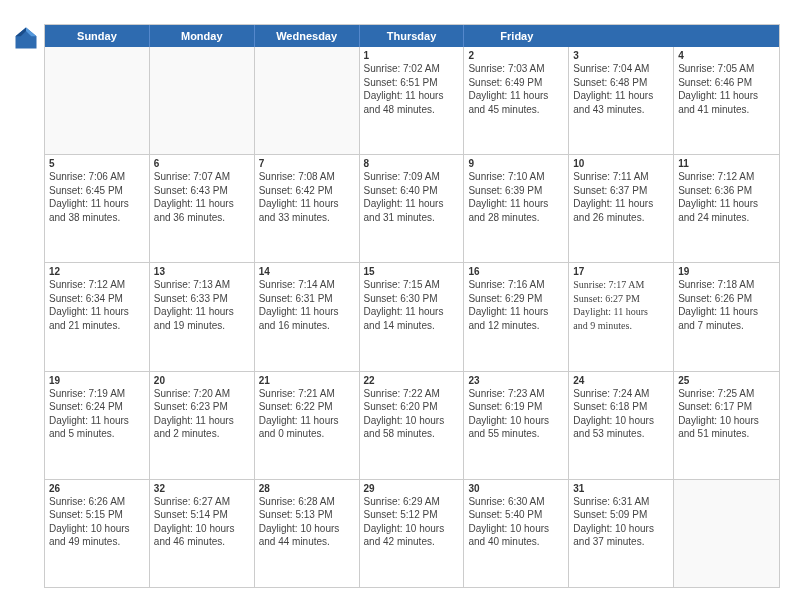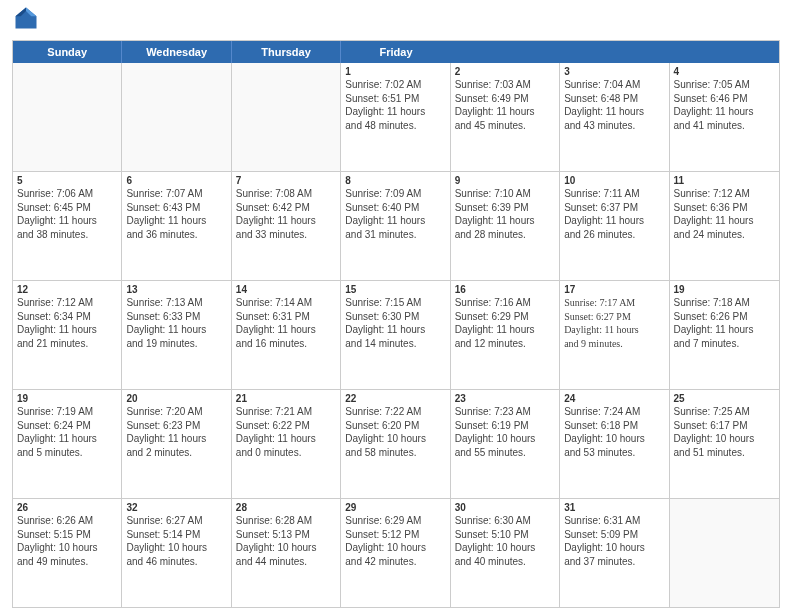--- a/index.html
+++ b/index.html
@@ -6,23 +6,23 @@
     body {
       width: 792px;
       height: 612px;
       font-family: Arial, sans-serif;
       background: #fff;
       overflow: hidden;
     }
     .page {
       width: 792px;
       height: 612px;
-      padding: 4px 12px;
-      display: flex;
-      flex-direction: column;
+      padding: 24px 12px;
+      display: flex;
+      flex-direction: row;
     }
     .header {
       display: flex;
       justify-content: space-between;
       align-items: flex-start;
       margin-bottom: 8px;
     }
     .logo {
       display: flex;
       align-items: center;
@@ -133,20 +133,21 @@
     </div>
     <div class="title-block">
       <div class="month-title"></div>
       <div class="location"></div>
     </div>
   </div>
 
   <div class="calendar">
     <div class="day-headers">
     <div class="day-header">Sunday</div>
+        <div class="day-header">Monday</div>
         <div class="day-header">Wednesday</div>
         <div class="day-header">Thursday</div>
         <div class="day-header">Friday</div>
       </div>
     <div class="calendar-body">
     <div class="cal-row">
           <div class="cal-cell empty"></div>
           <div class="cal-cell empty"></div>
           <div class="cal-cell empty"></div>
           <div class="cal-cell">
@@ -356,21 +357,21 @@
           <div class="cal-cell">
             <span class="cell-date">29</span>
             <div class="cell-info" style="white-space: pre-line;">Sunrise: 6:29 AM
 Sunset: 5:12 PM
 Daylight: 10 hours
 and 42 minutes.</div>
           </div>
           <div class="cal-cell">
             <span class="cell-date">30</span>
             <div class="cell-info" style="white-space: pre-line;">Sunrise: 6:30 AM
-Sunset: 5:10 PM
+Sunset: 5:40 PM
 Daylight: 10 hours
 and 40 minutes.</div>
           </div>
           <div class="cal-cell">
             <span class="cell-date">31</span>
             <div class="cell-info" style="white-space: pre-line;">Sunrise: 6:31 AM
 Sunset: 5:09 PM
 Daylight: 10 hours
 and 37 minutes.</div>
           </div>

